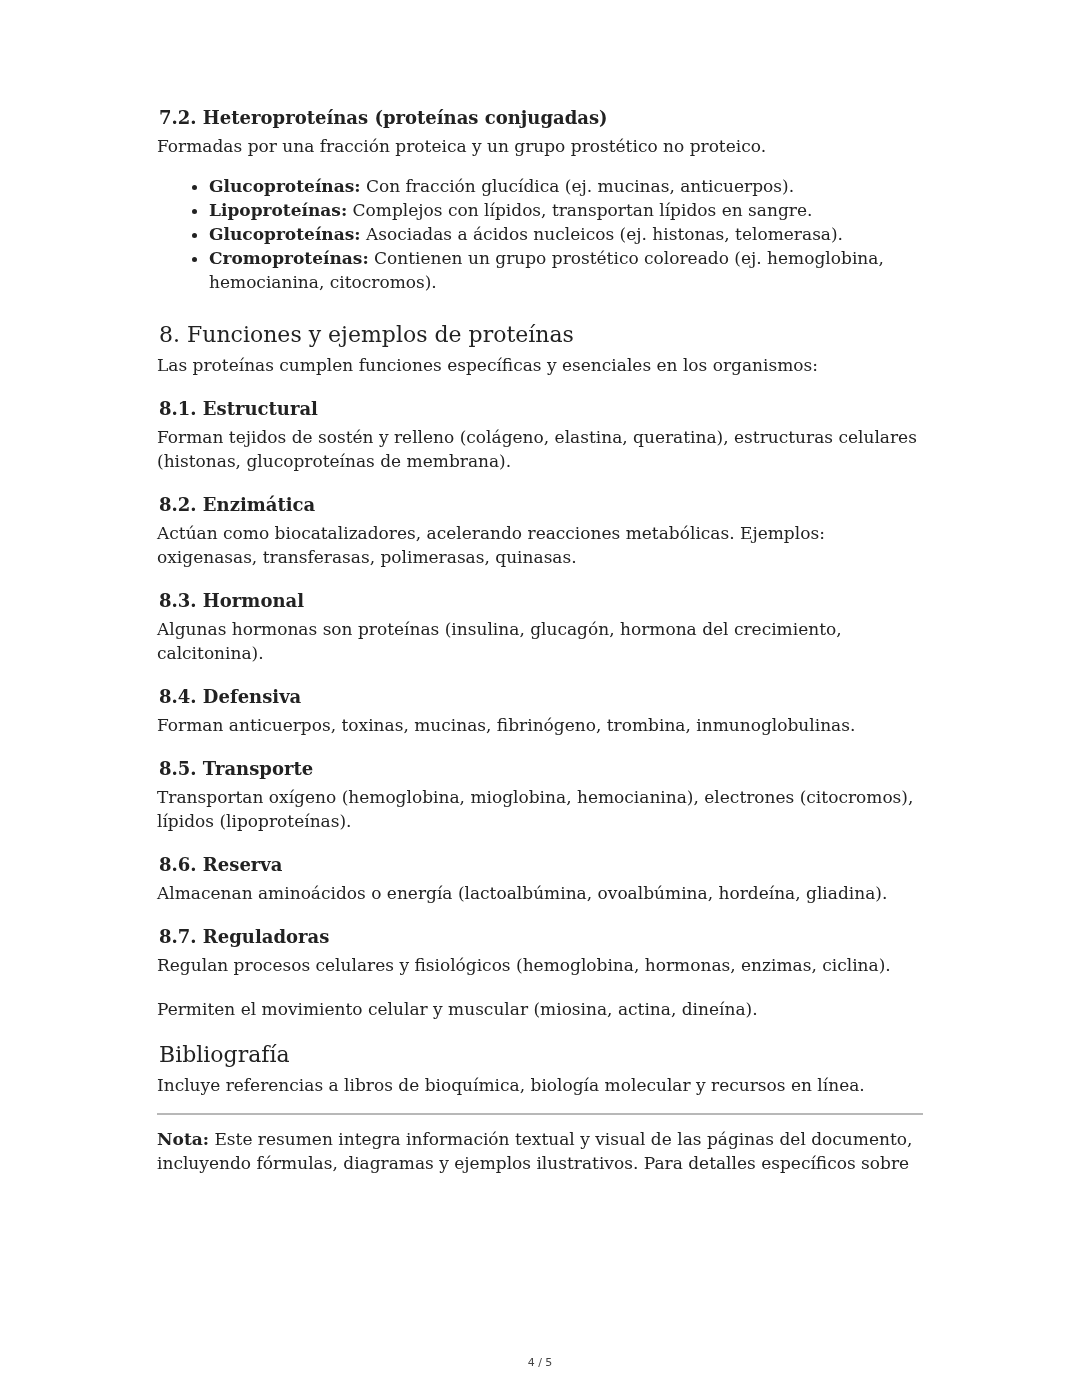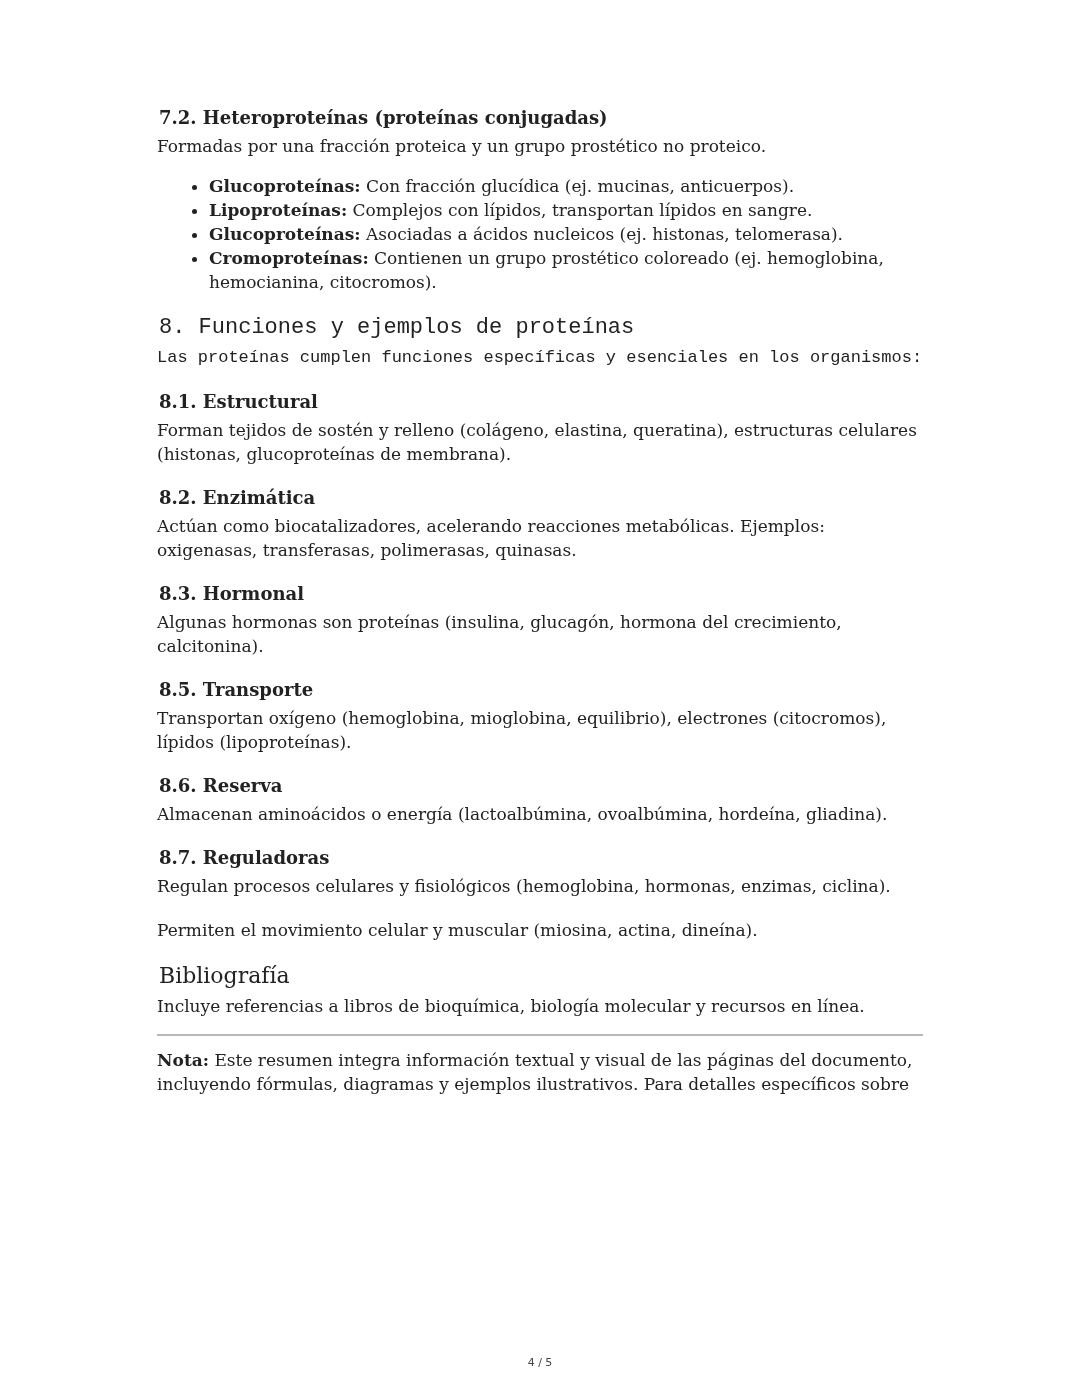--- a/index.html
+++ b/index.html
@@ -5,21 +5,21 @@
   html, body { margin: 0; padding: 0; background: #ffffff; }
   body { width: 1080px; height: 1397px; position: relative; overflow: hidden;
          font-family: "DejaVu Serif", "Liberation Serif", serif; color: #222; }
   .page { position: absolute; left: 157px; top: 94px; width: 766px; }
   .h3 { font-weight: bold; font-size: 18px; margin: 12px 0 4px 2px; line-height: 24px; color: #222; }
   .h2 { font-size: 22px; margin: 0 0 4px 2px; line-height: 28px; color: #222; font-weight: normal; }
   p { margin: 0; font-size: 17px; line-height: 24px; }
   ul { margin: 16px 0 0 0; padding-left: 52px; font-size: 17px; line-height: 24px; }
   ul li { margin: 0; }
   .sec { margin-top: 20px; }
-  .sec-big { margin-top: 20px; font-family: Liberation Mono, monospace; }
+  .sec-big { margin-top: 27px; }
   hr.rule { border: none; border-top: 2px solid #b8b8b8; margin: 16px 0 12px 0; }
   .page-num { position: absolute; top: 1356px; left: 0; width: 1080px; text-align: center;
               font-family: "DejaVu Sans", sans-serif; font-size: 11px; color: #444; }
 </style>
 </head>
 <body>
 
 <div class="page">
 
   <div>
@@ -44,22 +44,26 @@
   </div>
   <div class="sec">
     <div class="h3">8.2. Enzimática</div>
     <p>Actúan como biocatalizadores, acelerando reacciones metabólicas. Ejemplos: oxigenasas, transferasas, polimerasas, quinasas.</p>
   </div>
   <div class="sec">
     <div class="h3">8.3. Hormonal</div>
     <p>Algunas hormonas son proteínas (insulina, glucagón, hormona del crecimiento, calcitonina).</p>
   </div>
   <div class="sec">
+    <div class="h3">8.4. Defensiva</div>
+    <p>Forman anticuerpos, toxinas, mucinas, fibrinógeno, trombina, inmunoglobulinas.</p>
+  </div>
+  <div class="sec">
     <div class="h3">8.5. Transporte</div>
-    <p>Transportan oxígeno (hemoglobina, mioglobina, equilibrio), electrones (citocromos), lípidos (lipoproteínas).</p>
+    <p>Transportan oxígeno (hemoglobina, mioglobina, hemocianina), electrones (citocromos), lípidos (lipoproteínas).</p>
   </div>
   <div class="sec">
     <div class="h3">8.6. Reserva</div>
     <p>Almacenan aminoácidos o energía (lactoalbúmina, ovoalbúmina, hordeína, gliadina).</p>
   </div>
   <div class="sec">
     <div class="h3">8.7. Reguladoras</div>
     <p>Regulan procesos celulares y fisiológicos (hemoglobina, hormonas, enzimas, ciclina).</p>
   </div>
   <div class="sec">

